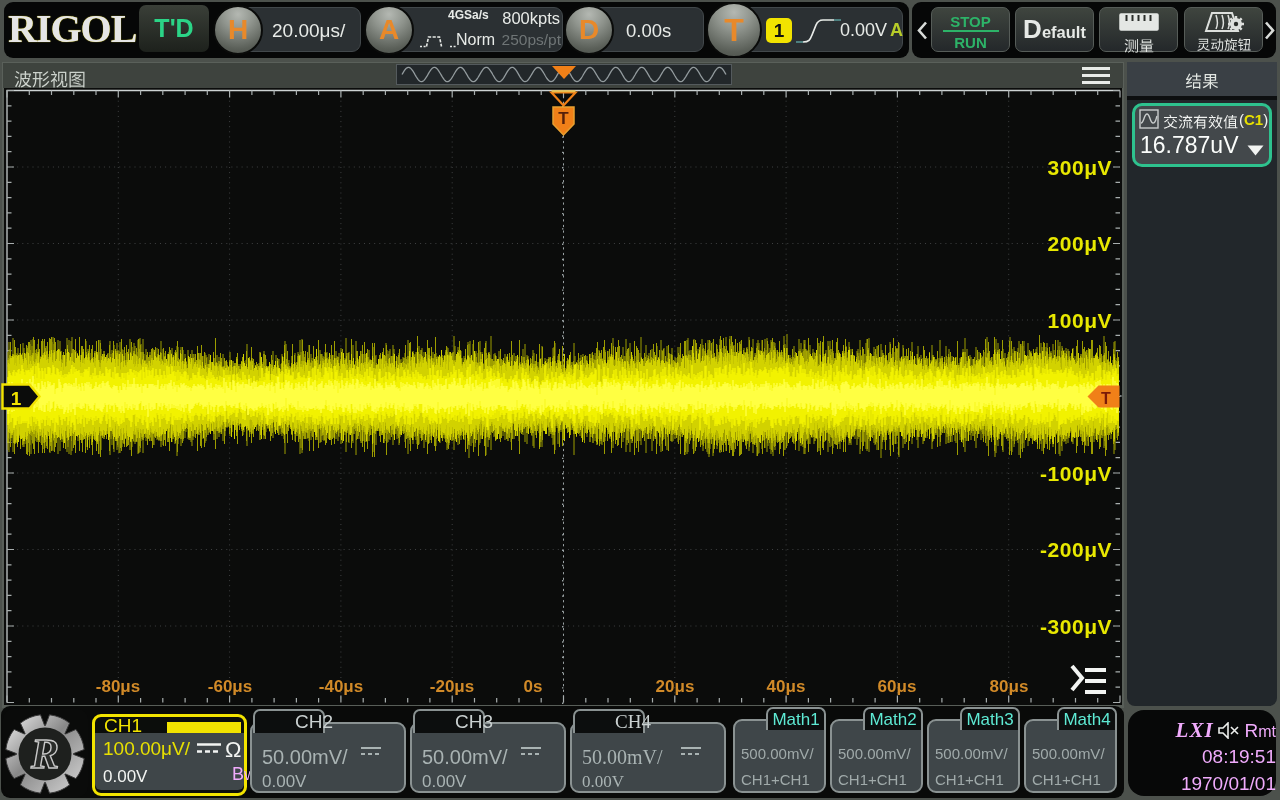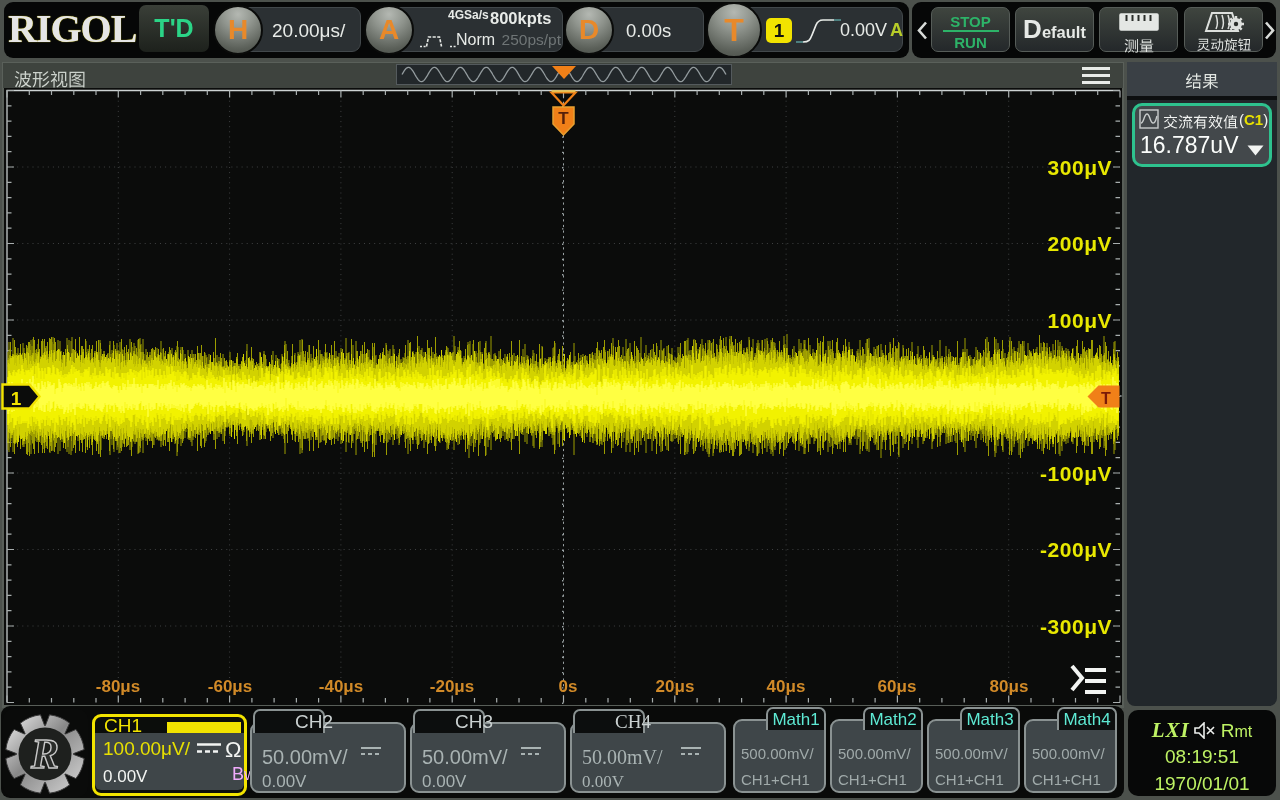--- a/index.html
+++ b/index.html
@@ -17,21 +17,21 @@
 .btn { top:7px; height:45px; background:linear-gradient(180deg,#3f453f,#24282a); border:1px solid #565c58; border-radius:7px; text-align:center; color:#e6e9e6; }
 #wfwin { left:2px; top:62px; width:1122px; height:646px; background:#585e58; }
 #wfbar { left:2px; top:62px; width:1122px; height:26px; background:#3e433e; border:1px solid #5a605a; border-bottom:none; }
 #gridbg { left:4px; top:88px; width:1118px; height:617px; background:#0b0c0b; }
 .ylab { position:absolute; right:168px; width:100px; text-align:right; color:#e8e800; font-size:21px; font-weight:bold; letter-spacing:0.5px; }
 .xlab { position:absolute; top:677px; width:80px; text-align:center; color:#d18a28; font-size:17px; font-weight:bold; }
 #rpanel { left:1127px; top:62px; width:150px; height:644px; background:#22272b; border-radius:0 0 8px 8px; }
 #rphead { left:1127px; top:62px; width:150px; height:34px; background:#3a4045; text-align:center; padding-top:6px; }
 #mcard { left:1132px; top:103px; width:140px; height:64px; background:#43484b; border:3px solid #2ec28e; border-radius:10px; }
 #botwrap { left:1px; top:706px; width:1123px; height:92px; background:#090a09; border-radius:9px; }
-#clockp { left:1128px; top:710px; width:148px; height:86px; background:#070808; border-radius:10px; color:#bef264; text-align:center; }
+#clockp { left:1128px; top:710px; width:148px; height:86px; background:#070808; border-radius:16px; color:#f0abfc; text-align:right; }
 .card { position:absolute; top:706px; height:94px; }
 .chcard { position:absolute; left:0; top:16px; width:100%; height:71px; background:#3f4649; border:2px solid #8a9292; border-radius:9px; }
 .chtab { position:absolute; left:3px; top:3px; width:72px; height:24px; background:#0c0e0e; border:2px solid #8a9292; border-bottom:none; border-radius:7px 7px 0 0; color:#c9d0d0; font-size:19px; text-align:center; line-height:21px;padding-left:40px; }
 .mcard2 { position:absolute; left:0; top:13px; width:100%; height:74px; background:#3f4649; border:2px solid #8a9292; border-radius:9px; }
 .mtab { position:absolute; right:0px; top:1px; width:60px; height:23px; background:#0c0e0e; border:2px solid #8a9292; border-bottom:none; border-radius:7px 7px 0 0; color:#5eead4; font-size:17px; text-align:center; line-height:21px; }
 .l1 { position:absolute; left:12px; top:40px; font-size:20px; color:#a9b3b3; }
 .l2 { position:absolute; left:12px; top:66px; font-size:17px; color:#a9b3b3; }
 .ml1 { position:absolute; left:8px; top:39px; font-size:15px; color:#a0aaaa; }
 .ml2 { position:absolute; left:8px; top:65px; font-size:15px; color:#a0aaaa; }
 </style></head>
@@ -40,21 +40,21 @@
 <div class="abs" id="topwrap2"></div>
 <div class="abs" id="rigol">RIGOL</div>
 <div class="abs" id="td">T'D</div>
 
 <div class="abs mod" style="left:240px;width:121px;"></div>
 <div class="abs wt" style="left:272px;top:20px;font-size:19px;">20.00μs/</div>
 <div class="abs circ c50" style="left:213px;">H</div>
 
 <div class="abs mod" style="left:391px;width:172px;"></div>
 <div class="abs wt" style="left:424px;top:8px;font-size:12px;font-weight:bold;margin-left:24px;">4GSa/s</div>
-<div class="abs wt" style="left:490px;top:9px;width:70px;text-align:left;font-size:16.5px;font-weight:bold;">800kpts</div>
+<div class="abs wt" style="left:490px;top:9px;width:70px;text-align:right;font-size:16.5px;font-weight:normal;">800kpts</div>
 <svg class="abs" style="left:419px;top:33px;" width="40" height="16" viewBox="0 0 40 16">
     <path d="M1 13.5h6M31 13.5h6" stroke="#e6e9e6" stroke-width="1.5" stroke-dasharray="2 1.6" fill="none"></path>
     <path d="M7.5 13.5 9.5 4h11l2 9.5" stroke="#e6e9e6" stroke-width="1.6" fill="none" stroke-dasharray="3.2 1.4"></path>
   </svg>
 <div class="abs wt" style="left:456px;top:31px;font-size:16px;">Norm</div>
 <div class="abs" style="left:498px;top:31px;width:63px;text-align:right;font-size:15.5px;color:#6f7576;">250ps/pt</div>
 <div class="abs circ c50" style="left:364px;">A</div>
 
 <div class="abs mod" style="left:592px;width:112px;"></div>
 <div class="abs wt" style="left:626px;top:20px;font-size:18.5px;">0.00s</div>
@@ -158,21 +158,21 @@
 <div class="ylab" style="top:156px">300μV</div>
 <div class="ylab" style="top:232px">200μV</div>
 <div class="ylab" style="top:309px">100μV</div>
 <div class="ylab" style="top:462px">-100μV</div>
 <div class="ylab" style="top:538px">-200μV</div>
 <div class="ylab" style="top:615px">-300μV</div>
 <div class="xlab" style="left:78px">-80μs</div>
 <div class="xlab" style="left:190px">-60μs</div>
 <div class="xlab" style="left:301px">-40μs</div>
 <div class="xlab" style="left:412px">-20μs</div>
-<div class="xlab" style="left:528px">0s</div>
+<div class="xlab" style="left:493px">0s</div>
 <div class="xlab" style="left:635px">20μs</div>
 <div class="xlab" style="left:746px">40μs</div>
 <div class="xlab" style="left:857px">60μs</div>
 <div class="xlab" style="left:969px">80μs</div>
 
 <div class="abs" id="rpanel"></div>
 <div class="abs" style="left:1127px;top:96px;width:150px;height:4px;background:#0d0f10;"></div>
 <div class="abs" id="rphead"><span style="display:inline-block;"><svg width="34" height="22" viewBox="0 -19.7 34 22.4" style="overflow:visible;">
         <path d="M0.6 -0.9 0.8 0.4C2.5 0.0 4.8 -0.4 6.9 -0.9L6.8 -2.1C4.5 -1.6 2.2 -1.2 0.6 -0.9ZM1.0 -7.3C1.2 -7.4 1.6 -7.5 3.8 -7.7C3.0 -6.6 2.3 -5.8 2.0 -5.5C1.4 -4.9 1.0 -4.5 0.6 -4.4C0.8 -4.0 1.0 -3.4 1.1 -3.1C1.5 -3.3 2.1 -3.5 6.8 -4.4C6.8 -4.6 6.7 -5.1 6.8 -5.5L3.0 -4.9C4.4 -6.3 5.7 -8.1 6.9 -10.0L5.7 -10.7C5.4 -10.1 5.0 -9.5 4.6 -8.9L2.3 -8.7C3.3 -10.1 4.3 -11.9 5.1 -13.6L3.8 -14.2C3.1 -12.2 1.9 -10.1 1.5 -9.5C1.1 -9.0 0.8 -8.6 0.5 -8.5C0.7 -8.2 0.9 -7.5 1.0 -7.3ZM10.9 -14.3V-12.0H6.9V-10.8H10.9V-8.1H7.4V-6.9H15.7V-8.1H12.2V-10.8H16.0V-12.0H12.2V-14.3ZM7.8 -5.2V1.3H9.0V0.6H14.0V1.3H15.3V-5.2ZM9.0 -0.5V-4.0H14.0V-0.5Z M19.7 -13.5V-6.7H24.8V-5.3H18.1V-4.1H23.8C22.3 -2.4 19.8 -1.0 17.6 -0.3C17.9 0.0 18.3 0.5 18.5 0.8C20.7 -0.1 23.2 -1.7 24.8 -3.5V1.4H26.2V-3.6C27.9 -1.8 30.3 -0.2 32.5 0.7C32.7 0.4 33.1 -0.1 33.4 -0.4C31.3 -1.1 28.8 -2.5 27.2 -4.1H33.0V-5.3H26.2V-6.7H31.4V-13.5ZM21.0 -9.6H24.8V-7.8H21.0ZM26.2 -9.6H30.0V-7.8H26.2ZM21.0 -12.4H24.8V-10.6H21.0ZM26.2 -12.4H30.0V-10.6H26.2Z" fill="#e2e6e2"></path>
       </svg></span></div>

